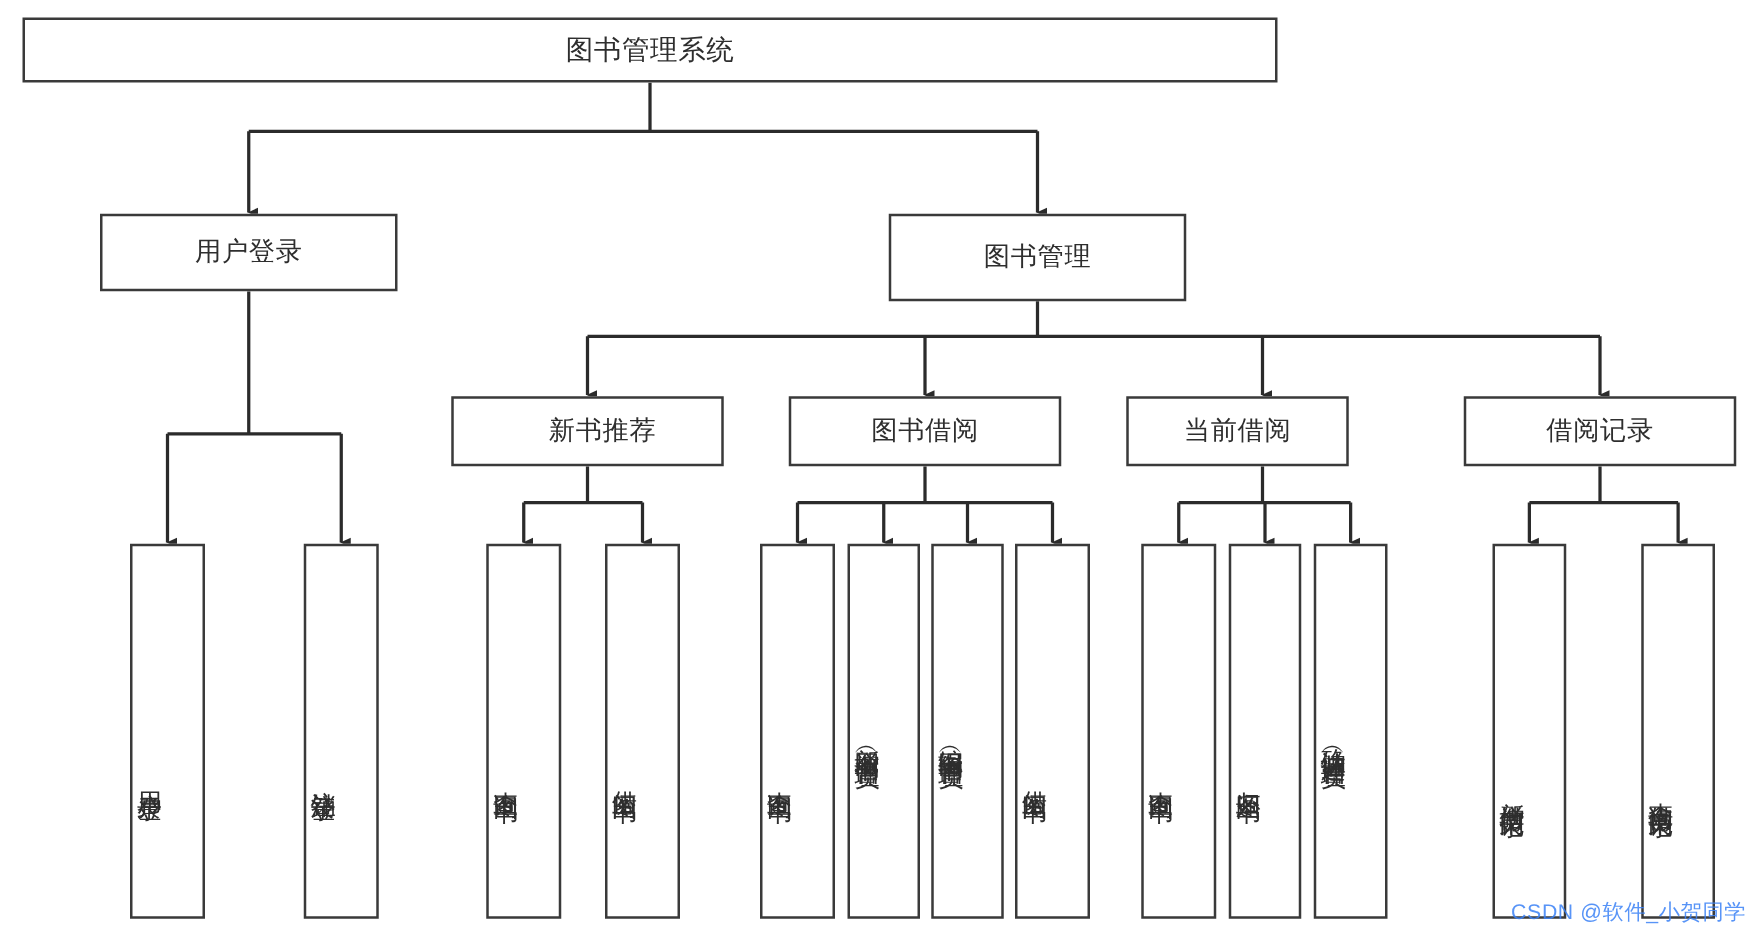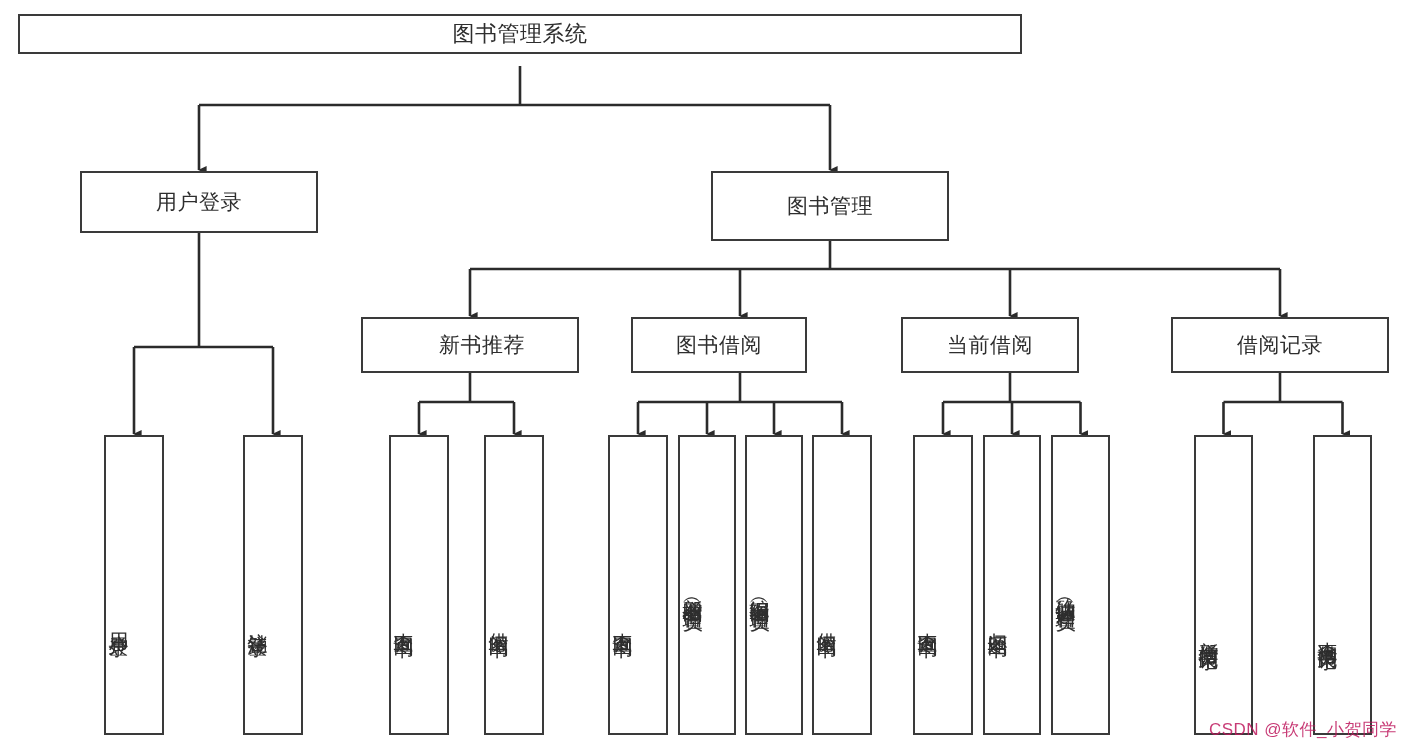--- a/index.html
+++ b/index.html
@@ -60,21 +60,21 @@
   }
   .node-box.vertical.midshort .node-label {
     padding-top: 80px;
   }
   .node-box.root .node-label { font-size: 22px; }
   .watermark {
     position: absolute;
     right: 8px;
     bottom: 6px;
     font-size: 17px;
-    color: #be185d;
+    color: #3b82f6;
     opacity: 0.85;
     white-space: nowrap;
     letter-spacing: 0.5px;
   }
 </style>
 </head>
 <body>
 
 <div id="canvas">
 
@@ -115,33 +115,33 @@
         <path d="M1012,402 L1012,434" marker-end="url(#arrowhead)"></path>
         <path d="M1080.5,402 L1080.5,434" marker-end="url(#arrowhead)"></path>
         <path d="M1280,373 L1280,402"></path>
         <path d="M1223.5,402 L1342.5,402"></path>
         <path d="M1223.5,402 L1223.5,434" marker-end="url(#arrowhead)"></path>
         <path d="M1342.5,402 L1342.5,434" marker-end="url(#arrowhead)"></path>
       </g>
   </svg>
 
   <div id="nodes-layer">
-      <div class="node-box root" style="left: 18px; top: 14px; width: 1004px; height: 40px;">
+      <div class="node-box root" style="left: 18px; top: 14px; width: 1004px; height: 52px;">
         <span class="node-label">图书管理系统</span>
       </div>
       <div class="node-box lvl2" style="left: 80px; top: 171px; width: 238px; height: 62px;">
         <span class="node-label">用户登录</span>
       </div>
       <div class="node-box lvl2" style="left: 711px; top: 171px; width: 238px; height: 70px;">
         <span class="node-label">图书管理</span>
       </div>
       <div class="node-box lvl3" style="left: 361px; top: 317px; width: 218px; height: 56px; padding-left: 24px;">
         <span class="node-label">新书推荐</span>
       </div>
-      <div class="node-box lvl3" style="left: 631px; top: 317px; width: 176px; height: 56px;">
+      <div class="node-box lvl3" style="left: 631px; top: 317px; width: 218px; height: 56px;">
         <span class="node-label">图书借阅</span>
       </div>
       <div class="node-box lvl3" style="left: 901px; top: 317px; width: 178px; height: 56px;">
         <span class="node-label">当前借阅</span>
       </div>
       <div class="node-box lvl3" style="left: 1171px; top: 317px; width: 218px; height: 56px;">
         <span class="node-label">借阅记录</span>
       </div>
       <div class="node-box vertical mid" style="left: 104px; top: 435px; width: 60px; height: 300px;">
         <span class="node-label">用户登录</span>

